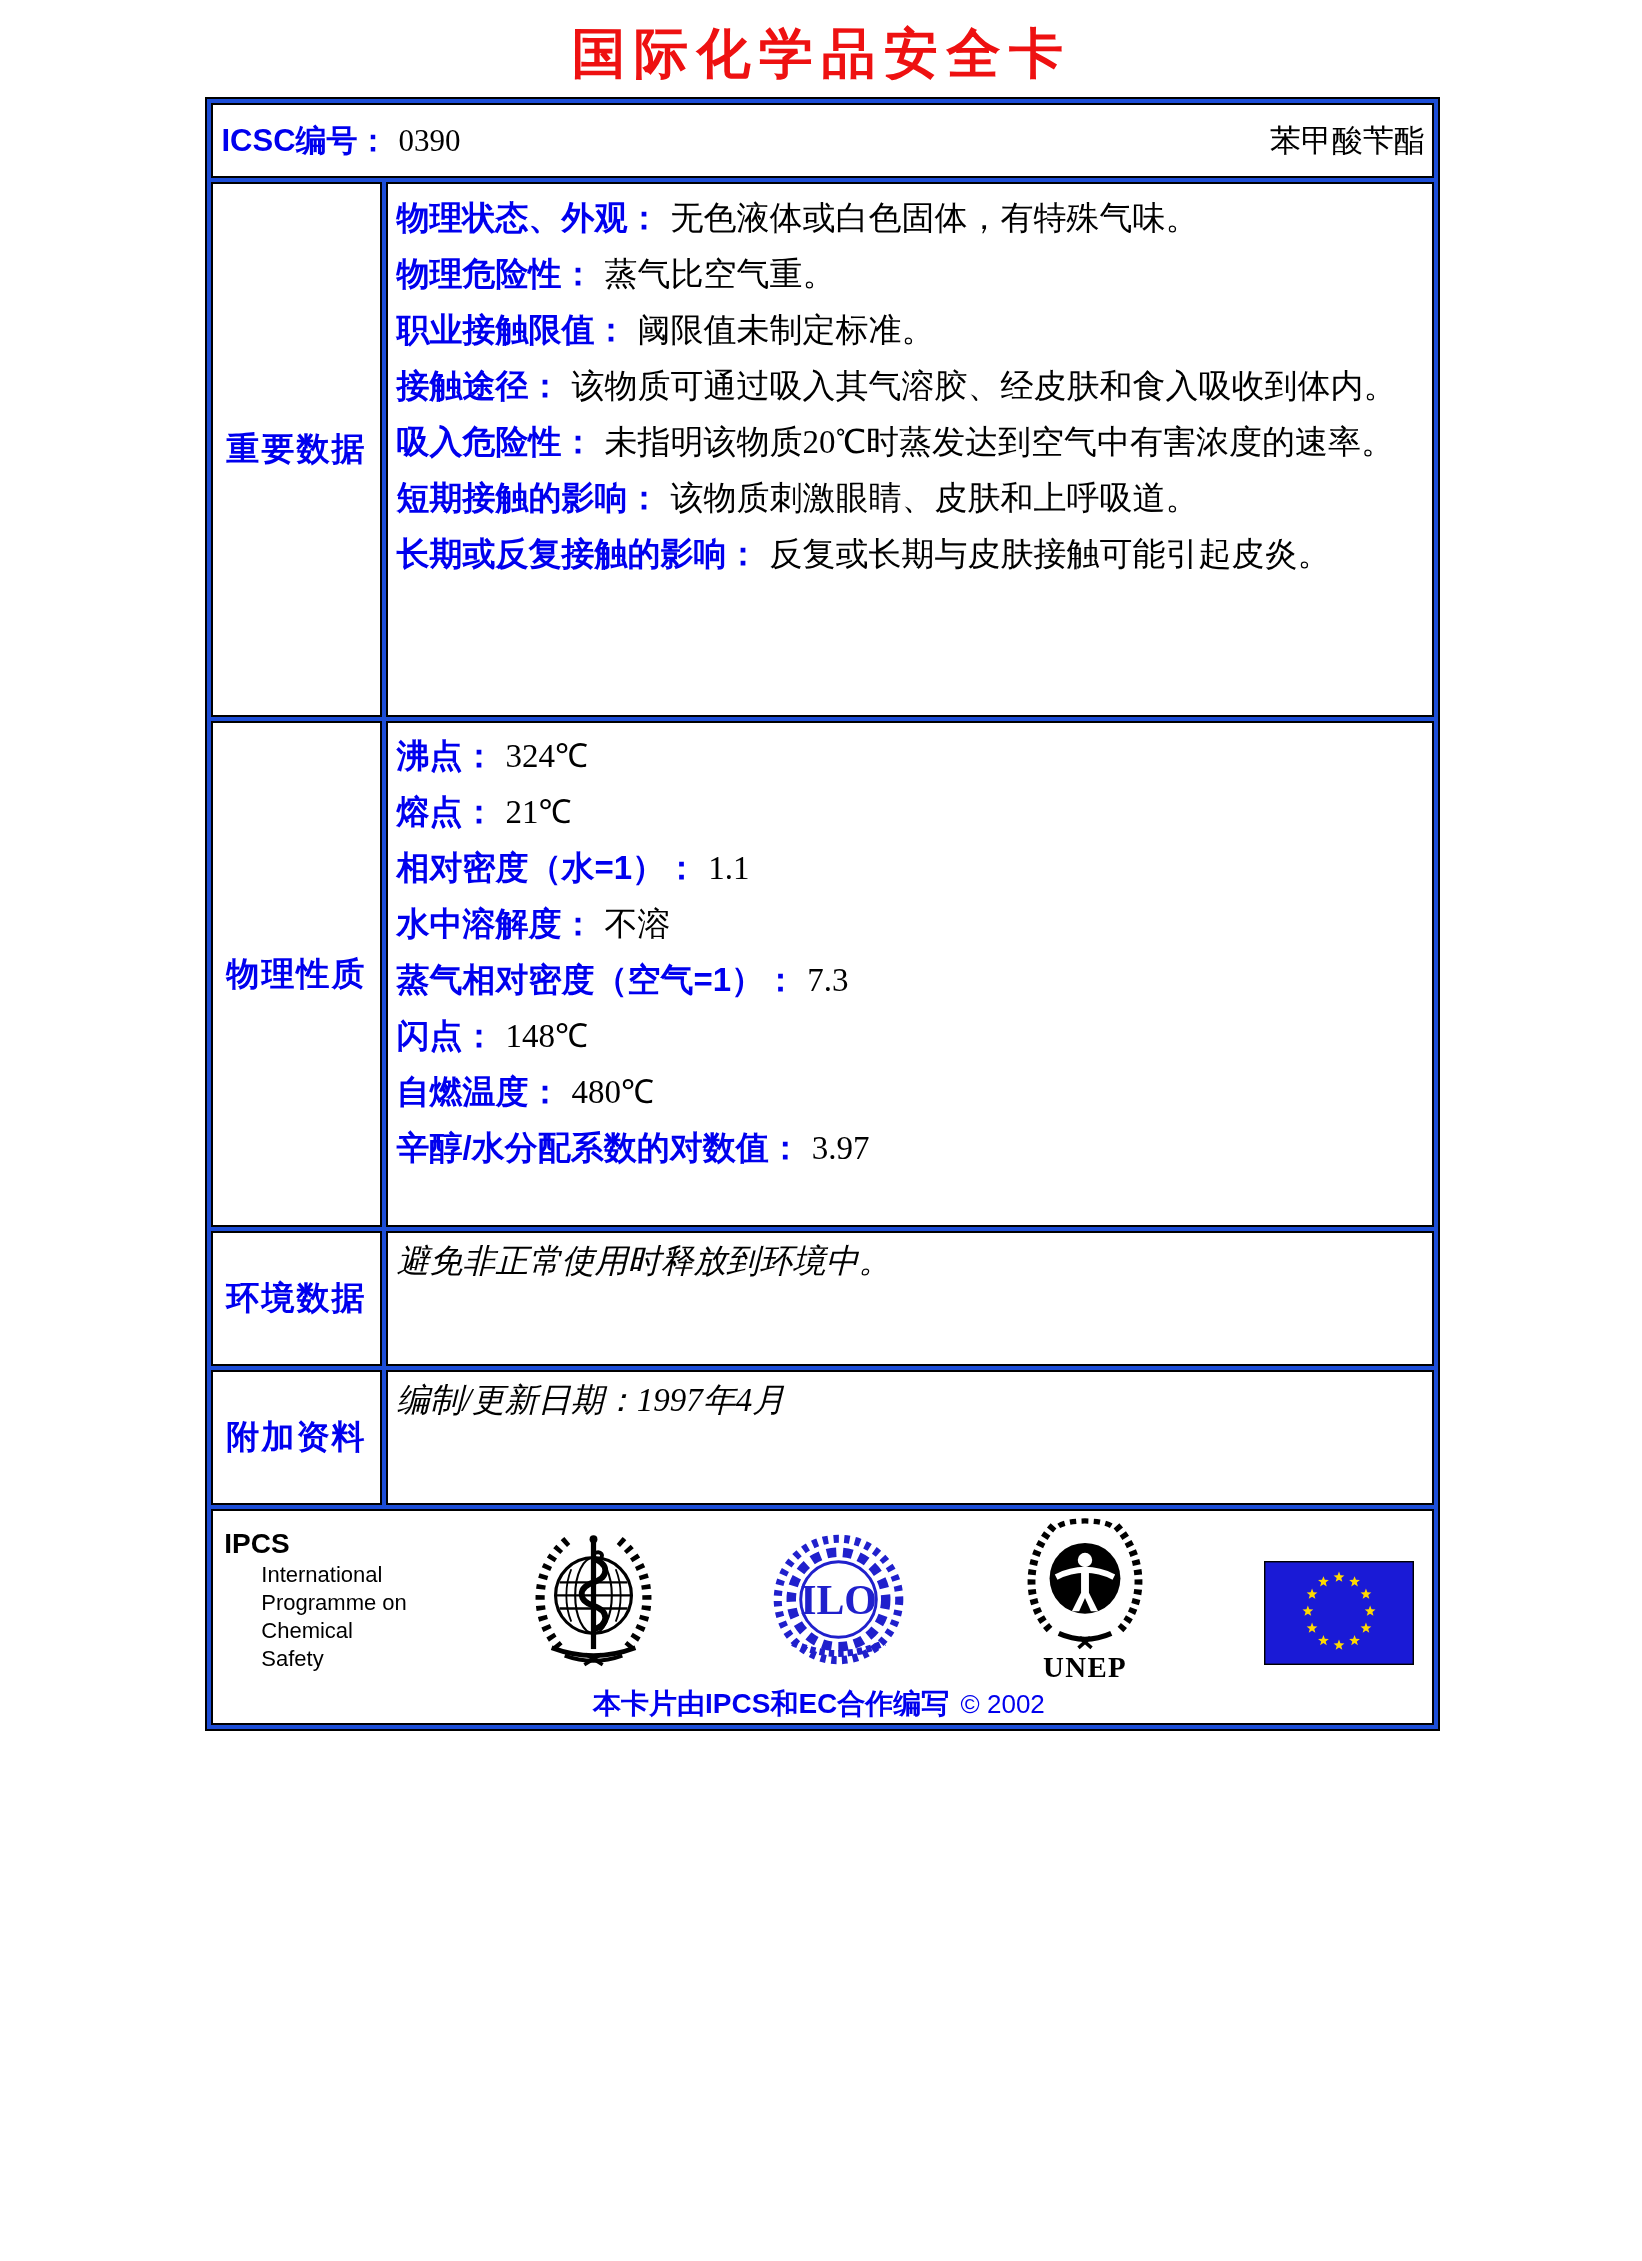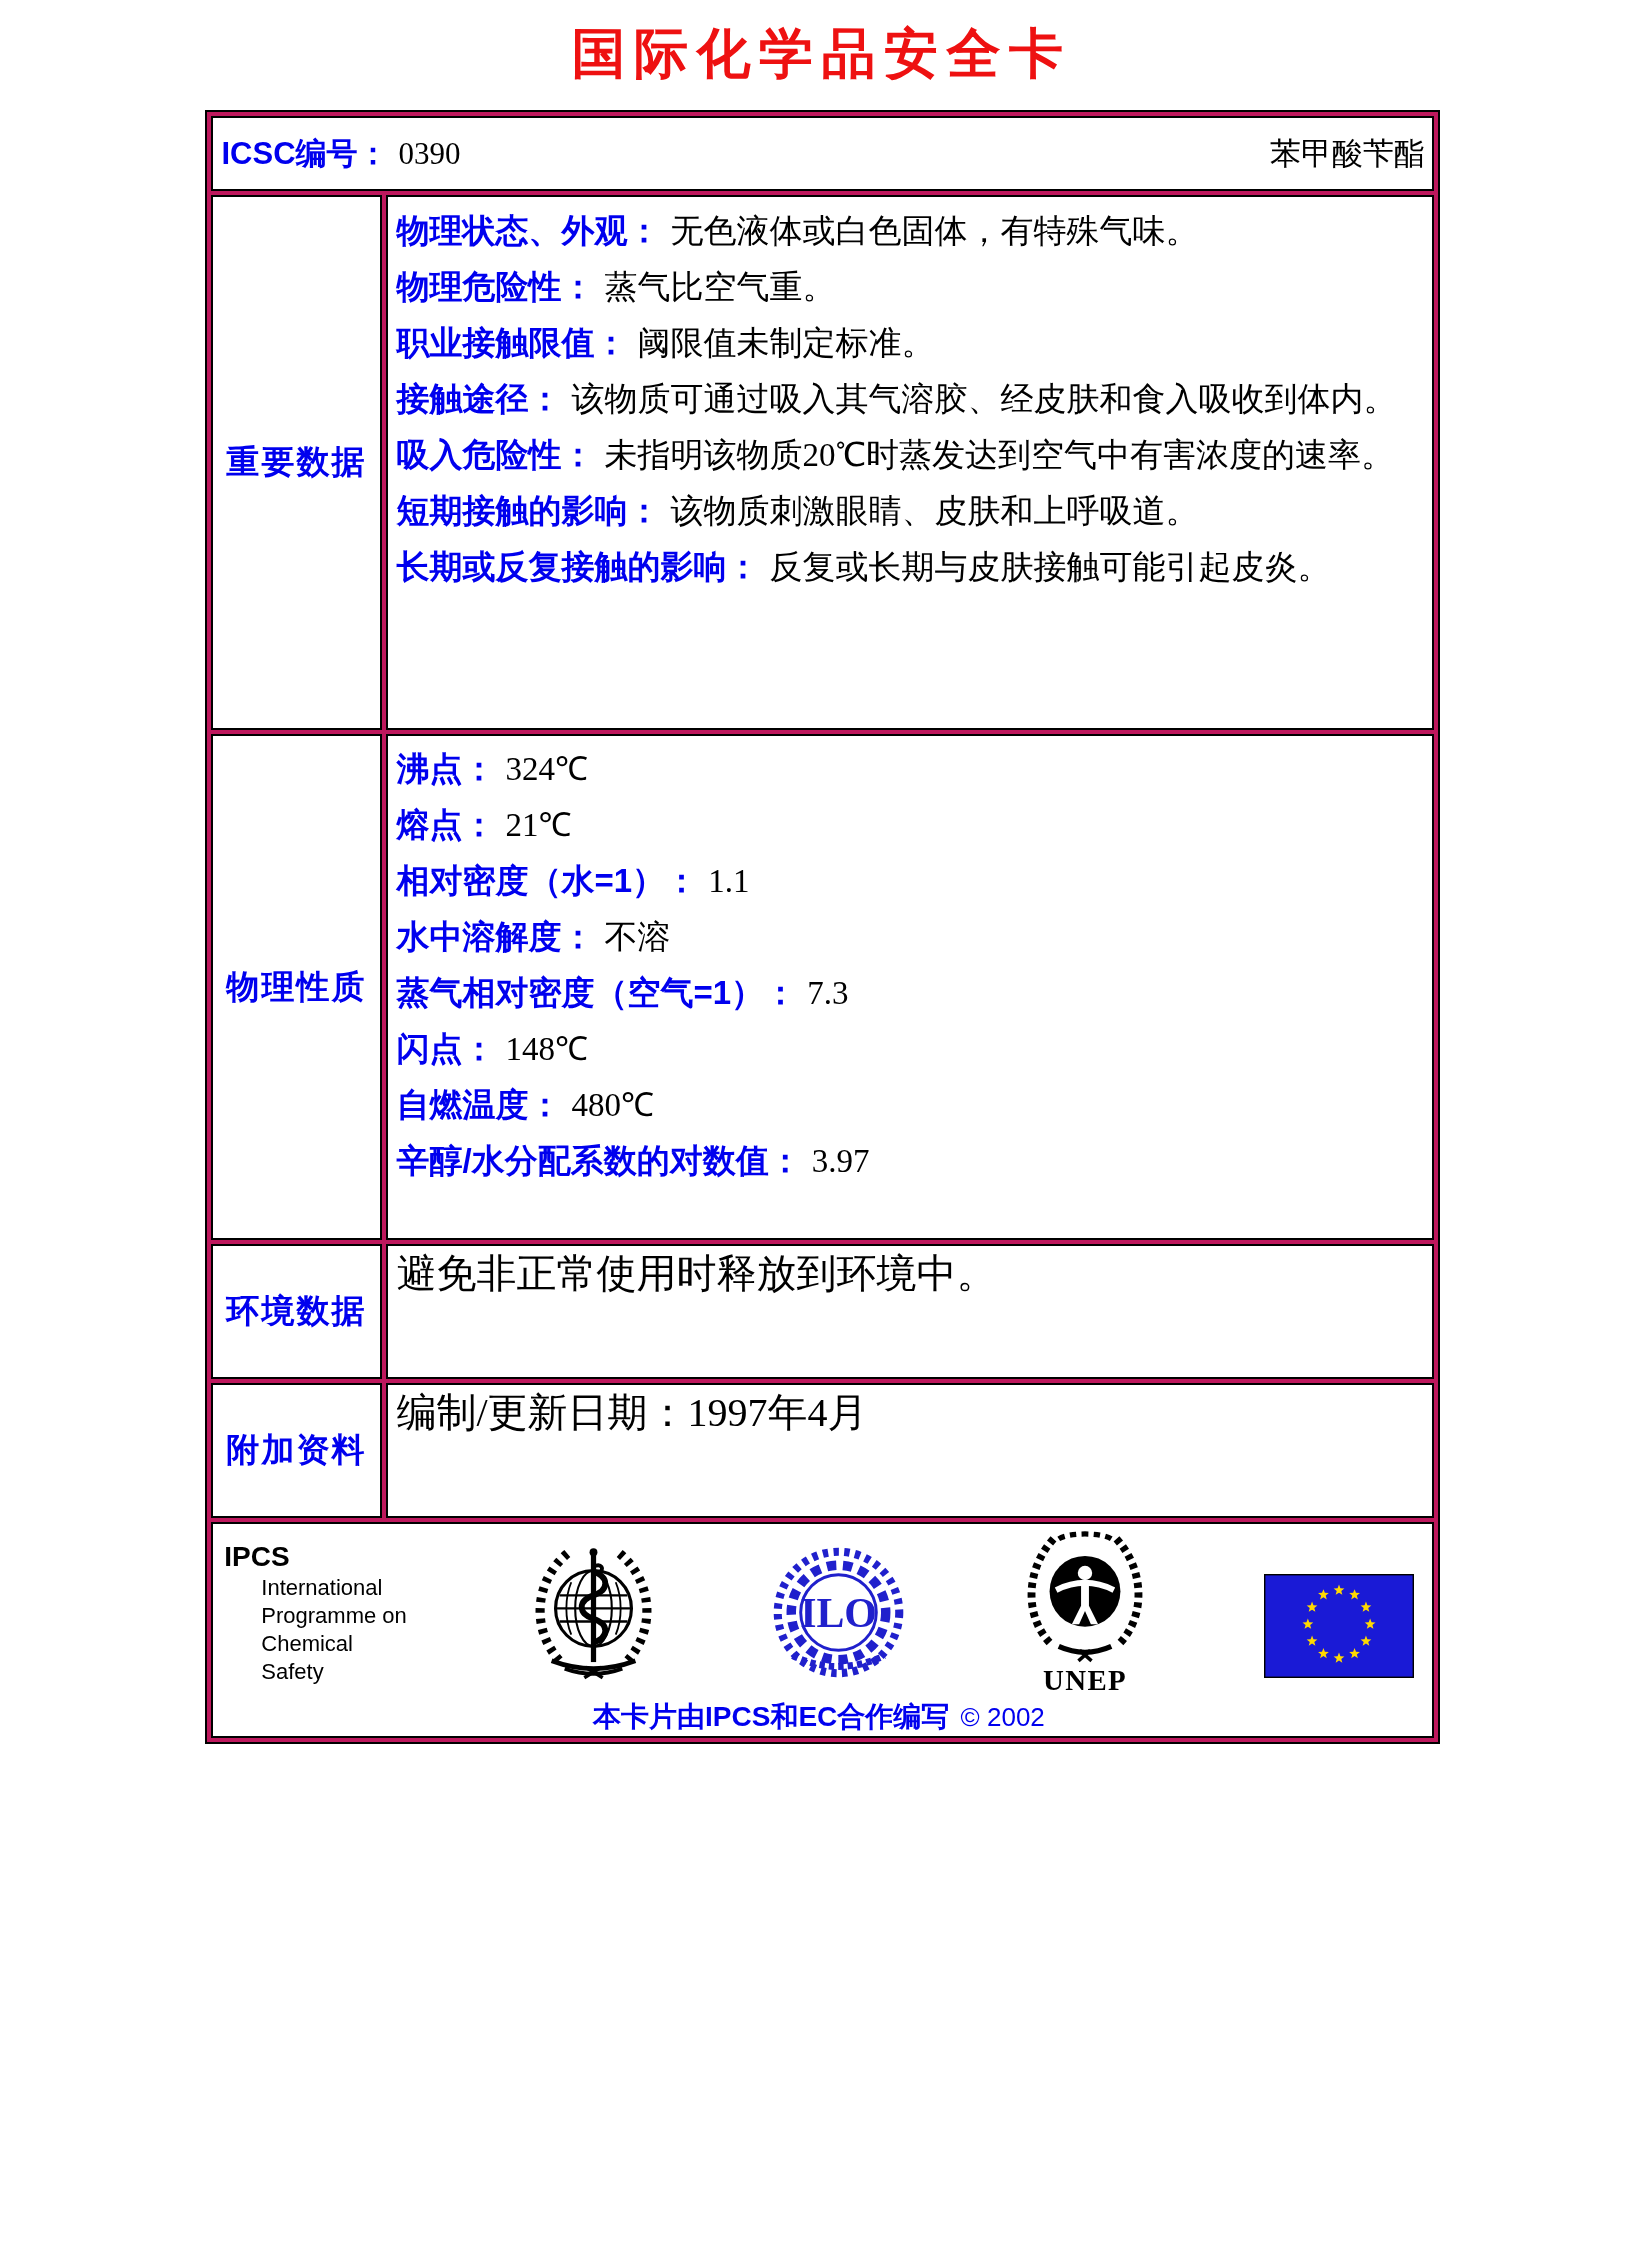--- a/index.html
+++ b/index.html
@@ -5,42 +5,42 @@
   html,body{margin:0;padding:0;background:#ffffff;}
   body{width:1643px;height:2261px;position:relative;font-family:"Liberation Sans",sans-serif;}
 
   .doc-title{
     position:absolute;top:18.4px;left:0;width:1643px;text-align:center;
     font-family:"Liberation Serif",serif;font-weight:bold;
     font-size:54px;letter-spacing:8.5px;color:#ee1111;margin:0;
   }
 
   table.card{
-    position:absolute;left:205px;top:110px;width:1235px;
+    position:absolute;left:205px;top:97px;width:1235px;
     border:2.8px solid #000;border-collapse:separate;border-spacing:4.2px;
-    table-layout:fixed;background:#be185d;
+    table-layout:fixed;background:#1d4ed8;
   }
   td{border:2.1px solid #000;padding:0;overflow:hidden;background:#fff;vertical-align:top;}
 
   td.hdr{height:71px;vertical-align:middle;}
   .hdr-inner{display:flex;justify-content:space-between;align-items:center;padding:0 7px 0 8.5px;}
   .icsc-label{color:#0000ee;font-weight:bold;font-size:31px;}
   .icsc-num{color:#000;font-family:"Liberation Serif",serif;font-size:31px;margin-left:10px;}
   .chem-name{color:#000;font-family:"Liberation Serif",serif;font-size:31px;}
   .hdr-left{display:flex;align-items:center;}
 
   td.rowlabel{
     width:171px;vertical-align:middle;text-align:center;
     color:#0000ee;font-weight:bold;font-size:33px;letter-spacing:2.1px;
   }
   td.content{padding:5.7px 7px 0 8.5px;}
   .line{white-space:nowrap;line-height:55px;font-size:33px;}
   .k{color:#0000ee;font-weight:bold;margin-right:10px;}
   .v{color:#000;font-family:"Liberation Serif",serif;}
-  .plain{color:#000;font-family:"Liberation Serif",serif;font-size:40px;line-height:44px;white-space:nowrap;}
+  .plain{color:#000;font-family:"Liberation Serif",serif;font-size:33px;line-height:44px;white-space:nowrap;font-style:italic;}
 
   td.h-important{height:525px;}
   td.h-physical{height:497px;}
   td.h-environment{height:125px;}
   td.h-notes{height:116px;}
   td.h-additional{height:125px;}
   td.h-logos{height:186px;}
   td.h-legal{height:68px;vertical-align:middle;}
 
   .logos-wrap{display:flex;flex-direction:column;padding:7px 18.4px 0 11.3px;}

